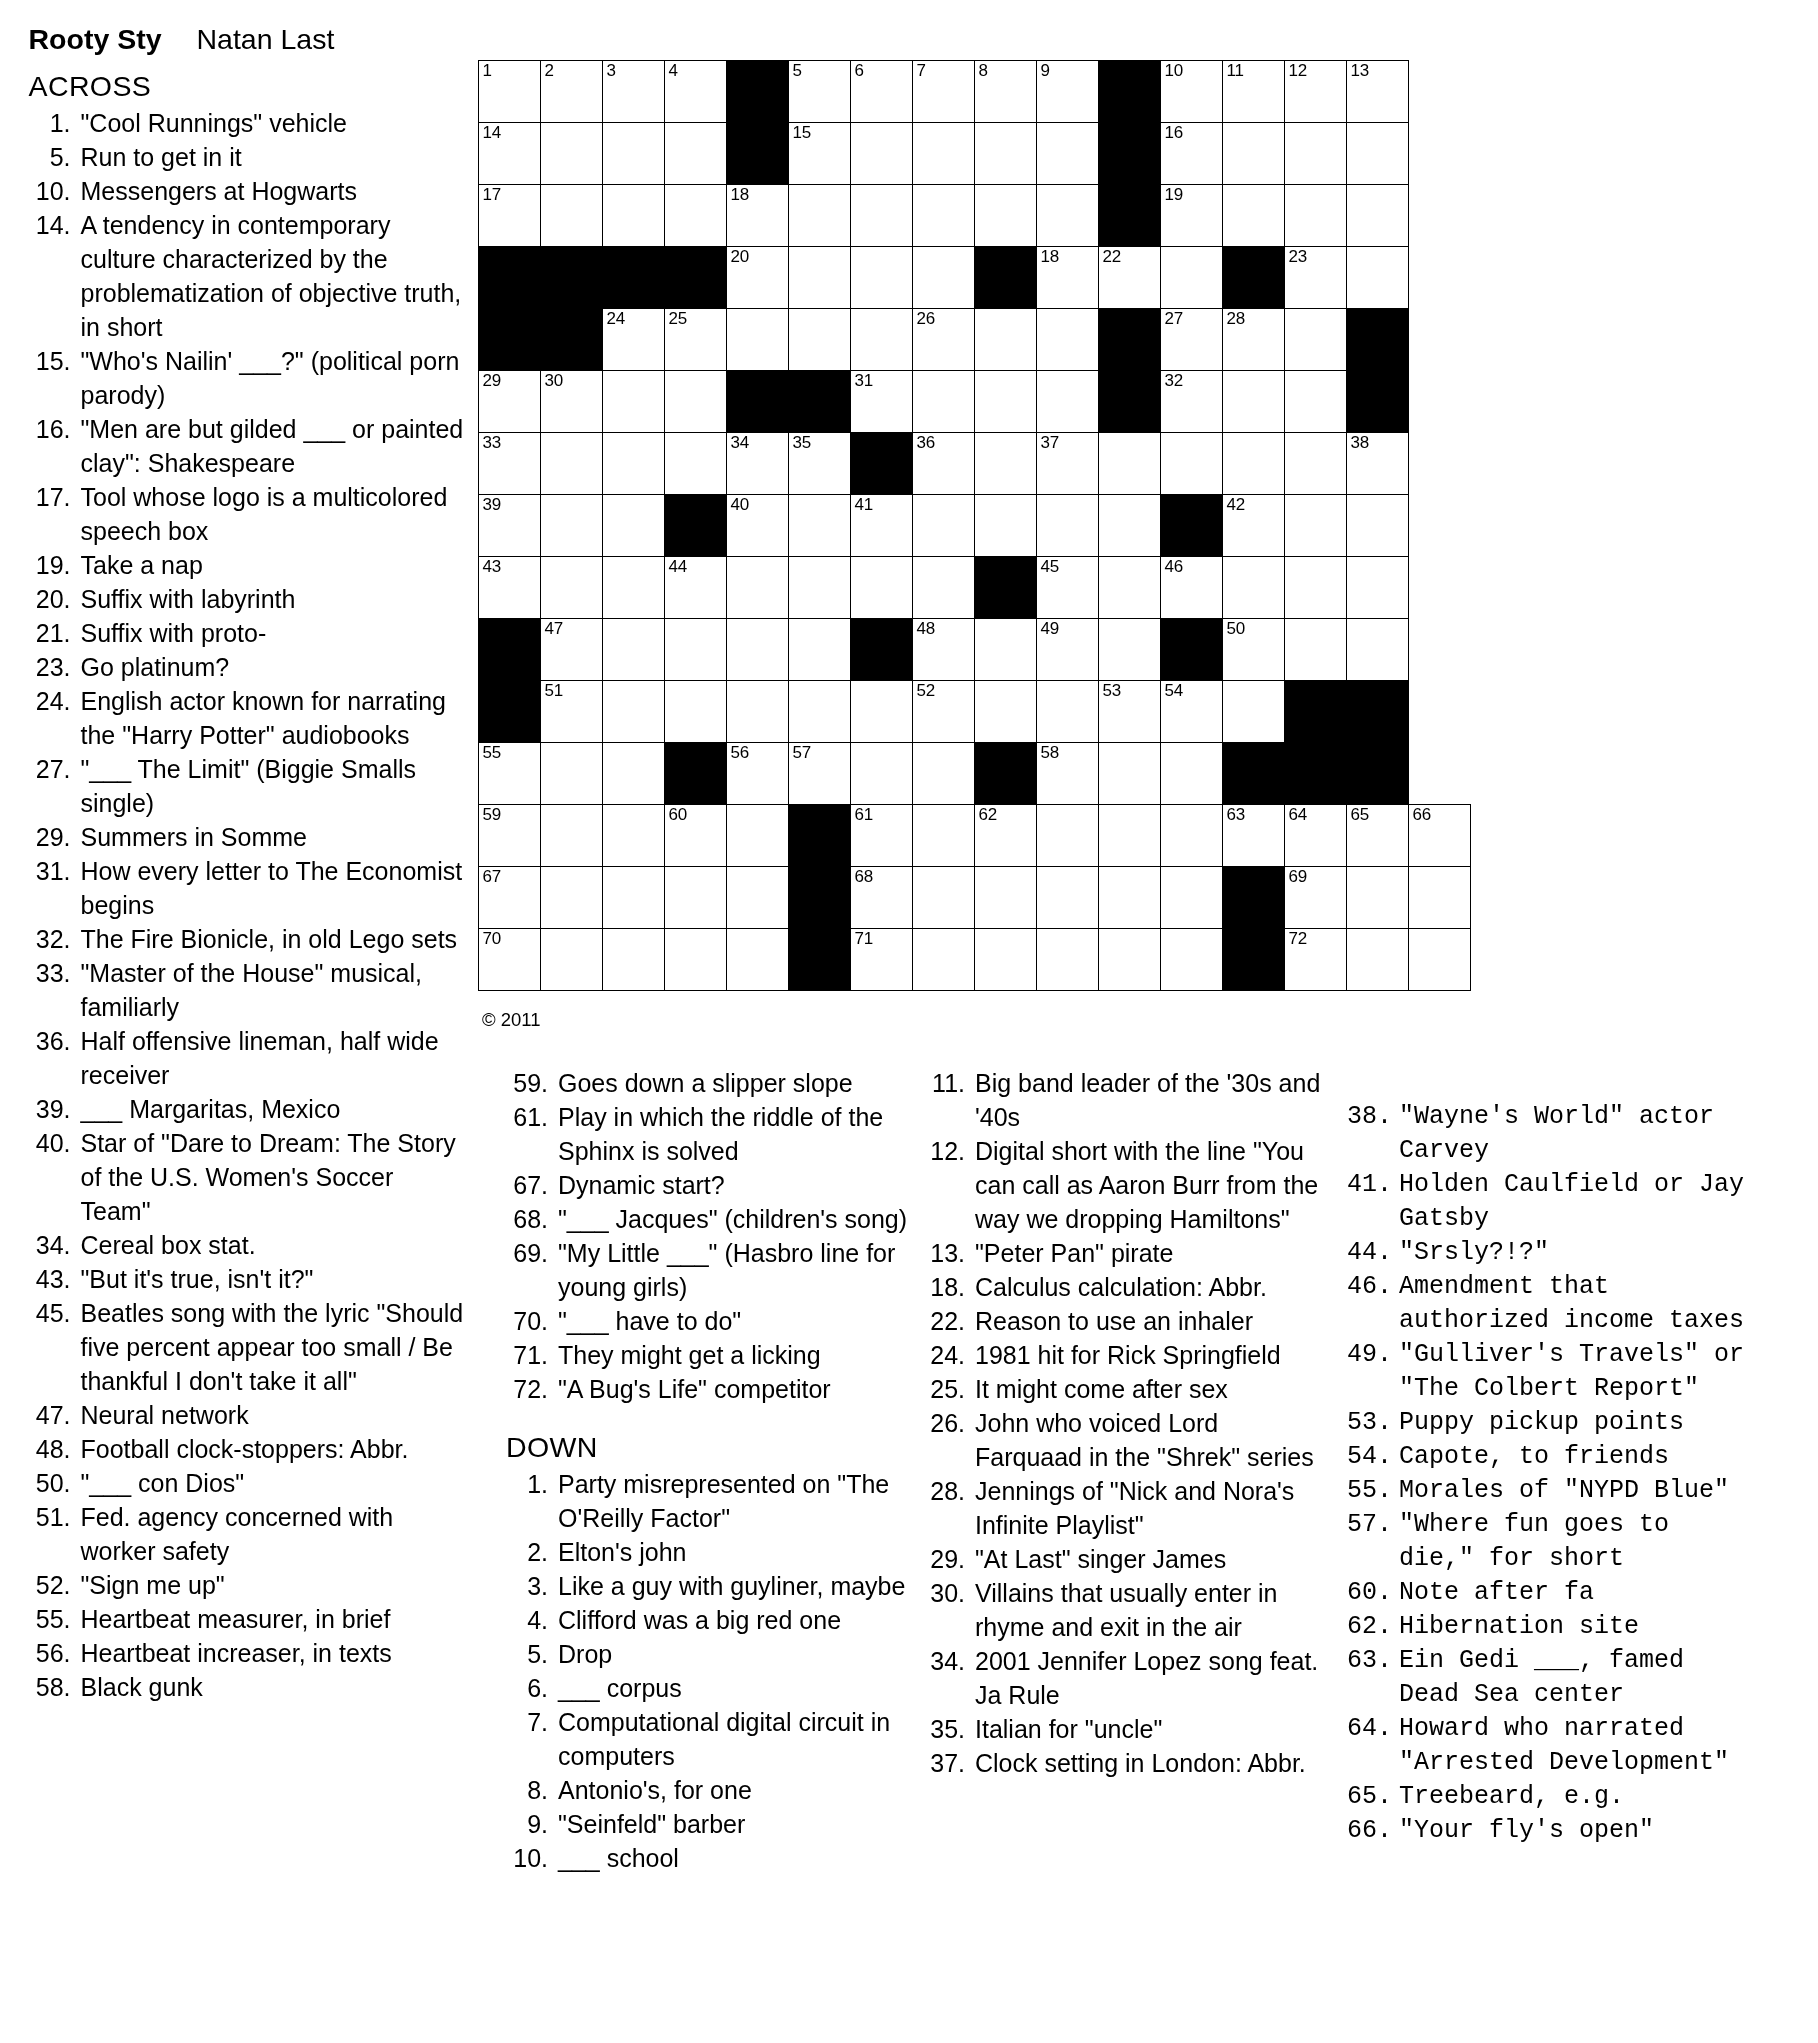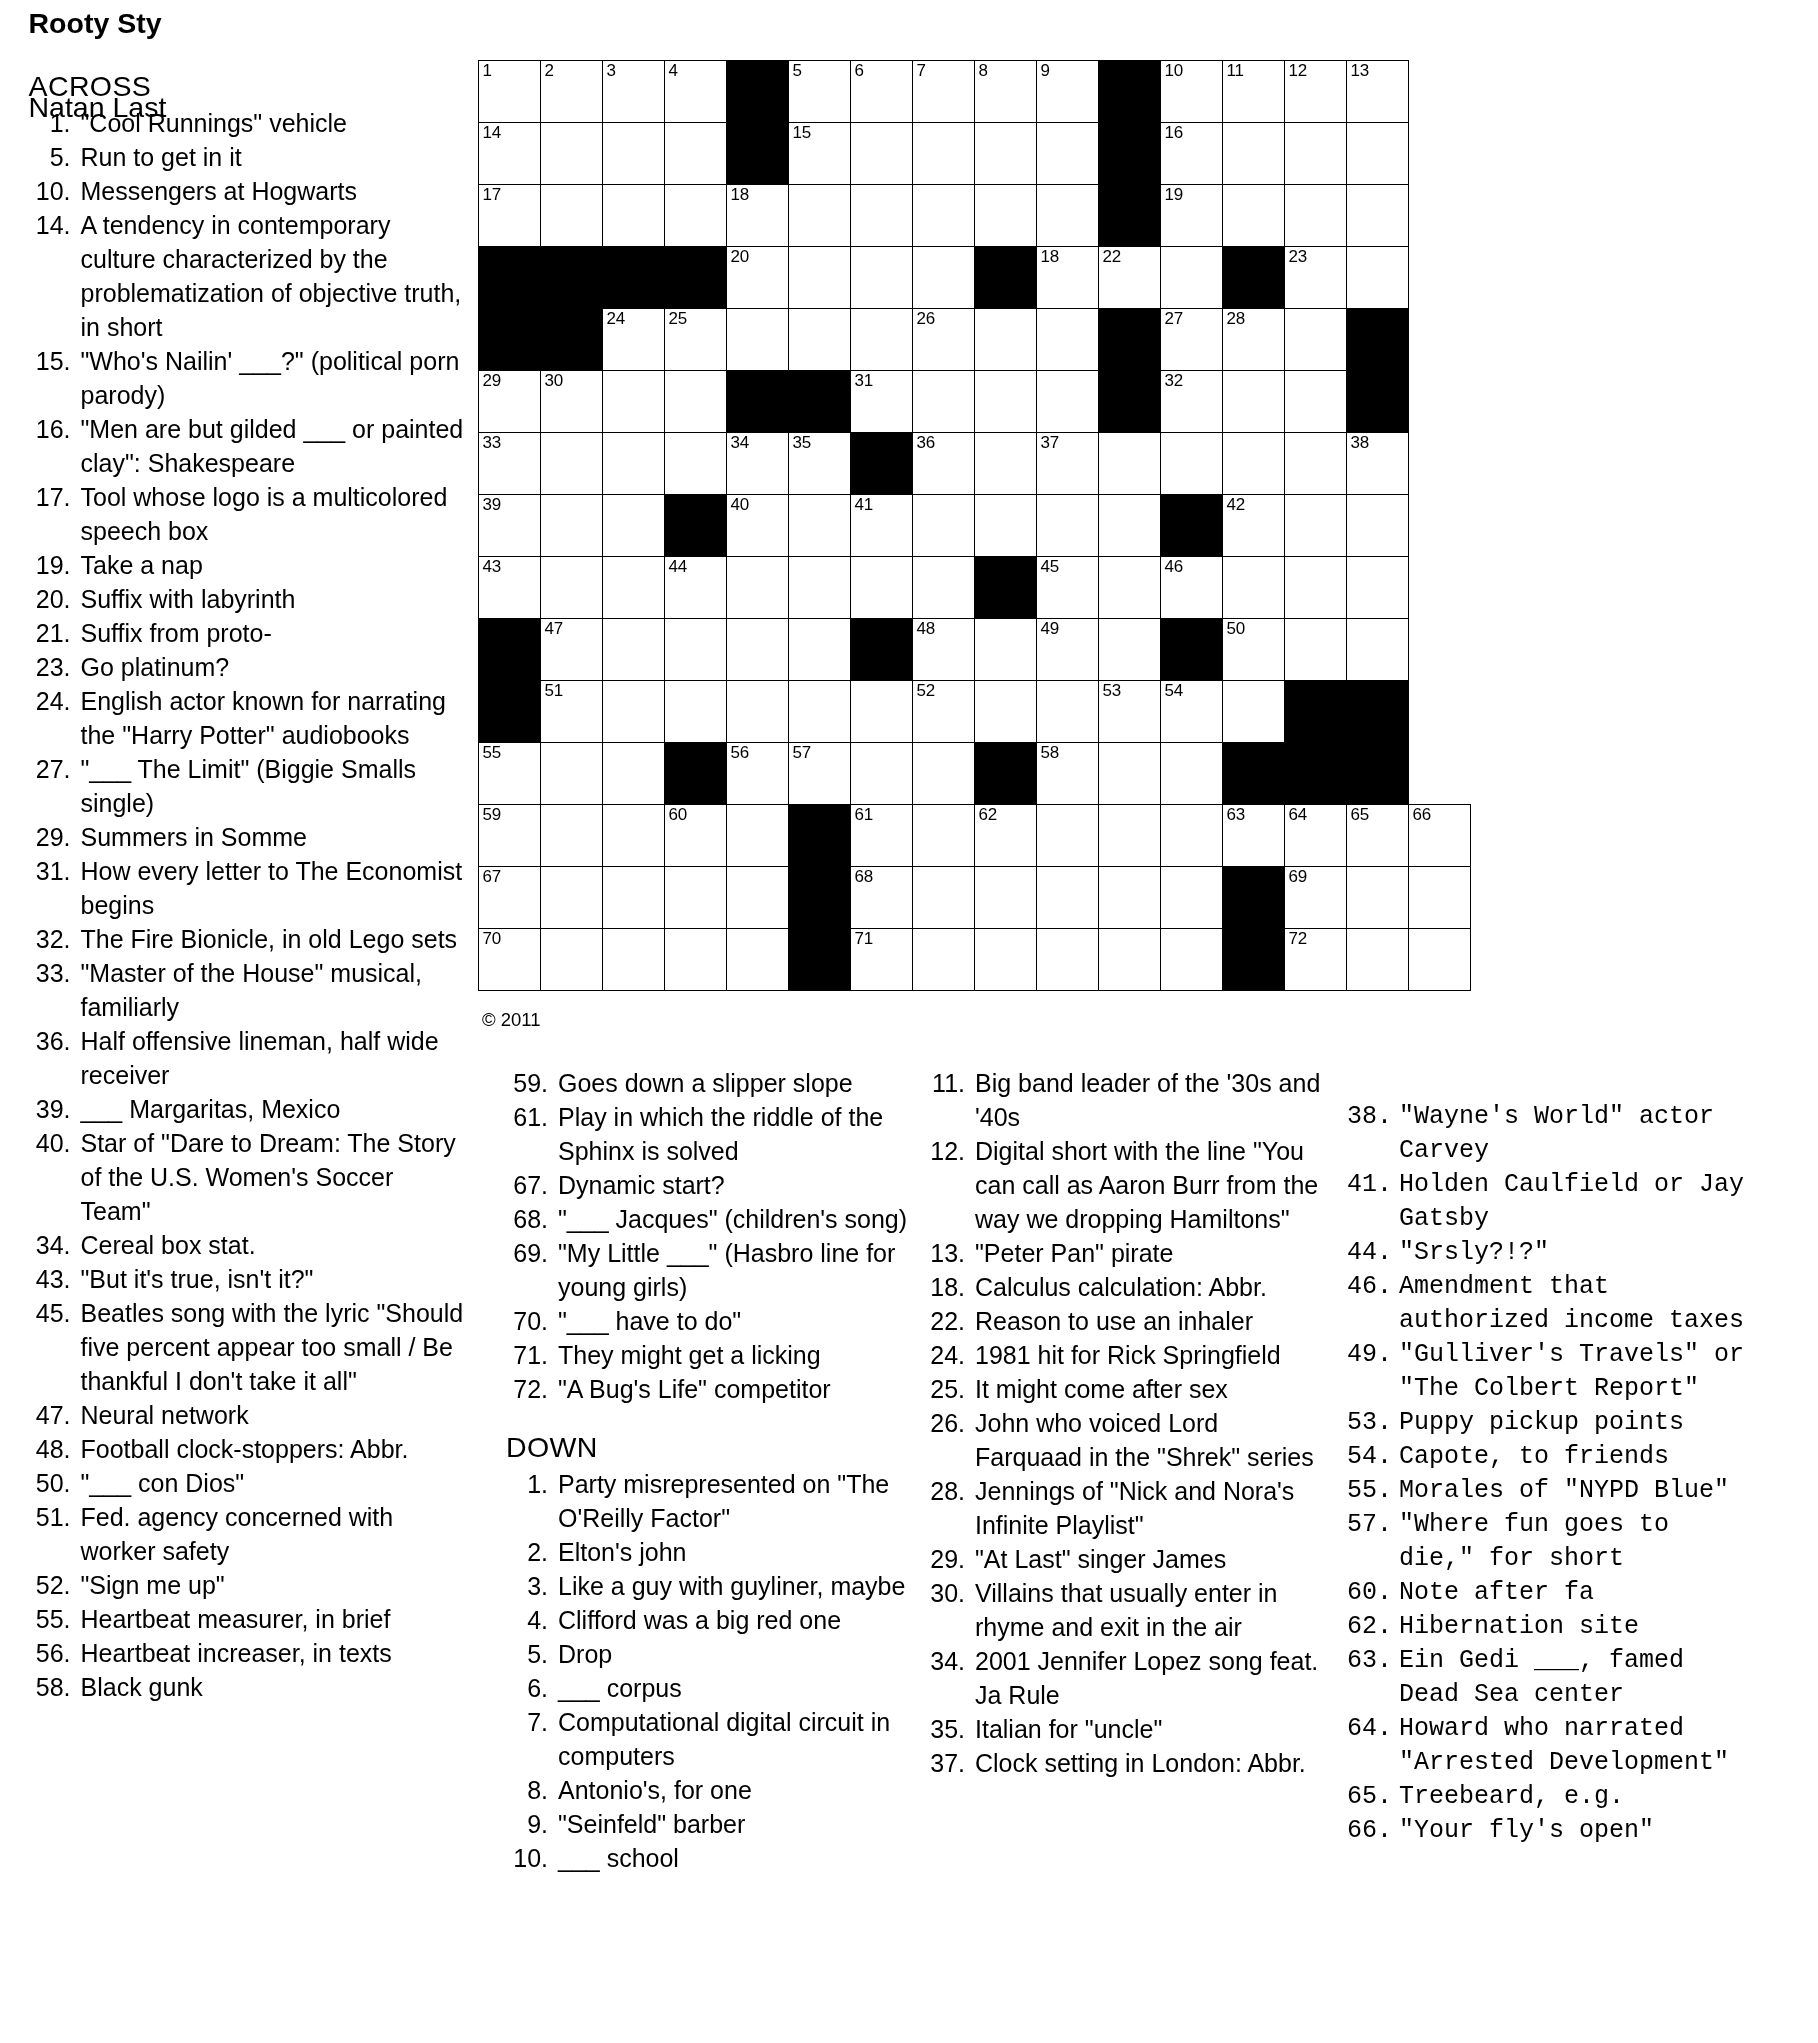--- a/index.html
+++ b/index.html
@@ -23,21 +23,20 @@
   }
 
   
   .header {
     position: absolute;
     left: 28.5px;
     top: 6.7px;
     display: flex;
     align-items: baseline;
     gap: 35px;
-    flex-direction: column;
   }
   .puzzle-title {
     font-size: 28.5px;
     font-weight: bold;
     letter-spacing: 0px;
   }
   .puzzle-author {
     font-size: 28.5px;
     font-weight: normal;
     margin-top: 16px;
@@ -593,21 +592,21 @@
         <li>
           <span class="cnum">19.</span>
           <span class="ctext">Take a nap</span>
         </li>
         <li>
           <span class="cnum">20.</span>
           <span class="ctext">Suffix with labyrinth</span>
         </li>
         <li>
           <span class="cnum">21.</span>
-          <span class="ctext">Suffix from proto-</span>
+          <span class="ctext">Suffix with proto-</span>
         </li>
         <li>
           <span class="cnum">23.</span>
           <span class="ctext">Go platinum?</span>
         </li>
         <li>
           <span class="cnum">24.</span>
           <span class="ctext">English actor known for narrating the "Harry Potter" audiobooks</span>
         </li>
         <li>

